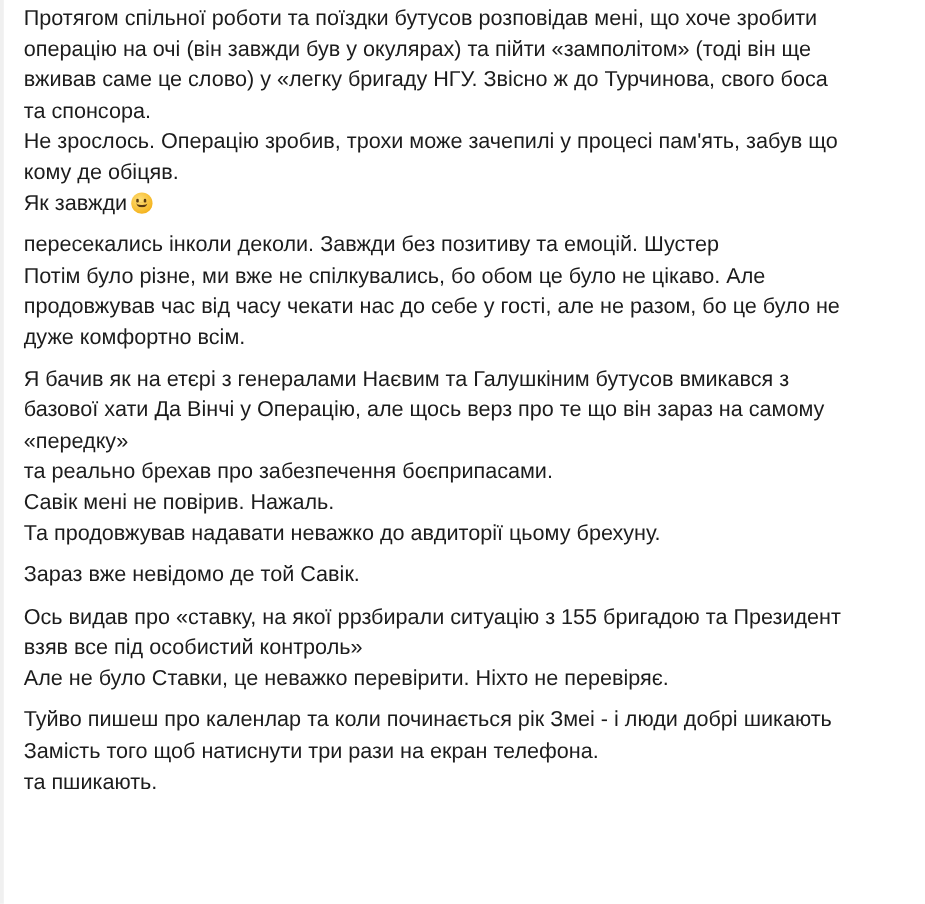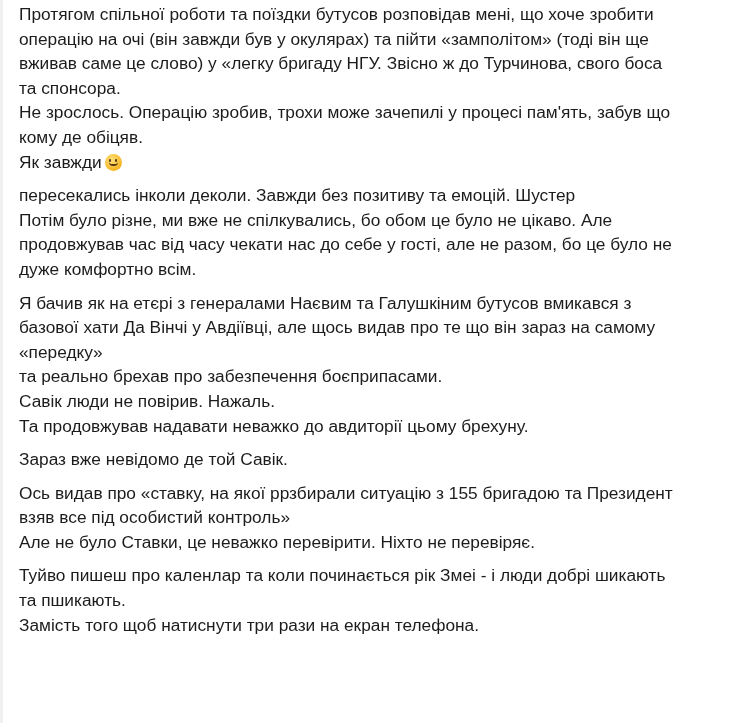--- a/index.html
+++ b/index.html
@@ -38,32 +38,32 @@
     <span class="line"><span>Як завжди</span><span class="emoji"></span></span>
   </div>
   <div class="para">
     <span class="line">пересекались інколи деколи. Завжди без позитиву та емоцій. Шустер</span>
     <span class="line">Потім було різне, ми вже не спілкувались, бо обом це було не цікаво. Але</span>
     <span class="line">продовжував час від часу чекати нас до себе у гості, але не разом, бо це було не</span>
     <span class="line">дуже комфортно всім.</span>
   </div>
   <div class="para">
     <span class="line">Я бачив як на етєрі з генералами Наєвим та Галушкіним бутусов вмикався з</span>
-    <span class="line">базової хати Да Вінчі у Авдіївці, але щось видав про те що він зараз на самому</span>
+    <span class="line">базової хати Да Вінчі у Операцію, але щось верз про те що він зараз на самому</span>
     <span class="line">«передку»</span>
     <span class="line">та реально брехав про забезпечення боєприпасами.</span>
-    <span class="line">Савік люди не повірив. Нажаль.</span>
+    <span class="line">Савік мені не повірив. Нажаль.</span>
     <span class="line">Та продовжував надавати неважко до авдиторії цьому брехуну.</span>
   </div>
   <div class="para">
     <span class="line">Зараз вже невідомо де той Савік.</span>
   </div>
   <div class="para">
     <span class="line">Ось видав про «ставку, на якої ррзбирали ситуацію з 155 бригадою та Президент</span>
     <span class="line">взяв все під особистий контроль»</span>
     <span class="line">Але не було Ставки, це неважко перевірити. Ніхто не перевіряє.</span>
   </div>
   <div class="para">
     <span class="line">Туйво пишеш про каленлар та коли починається рік Змеі - і люди добрі шикають</span>
+    <span class="line">Замість того щоб натиснути три рази на екран телефона.</span>
     <span class="line">та пшикають.</span>
-    <span class="line">Замість того щоб натиснути три рази на екран телефона.</span>
   </div>
 </div>
 
 </body></html>

